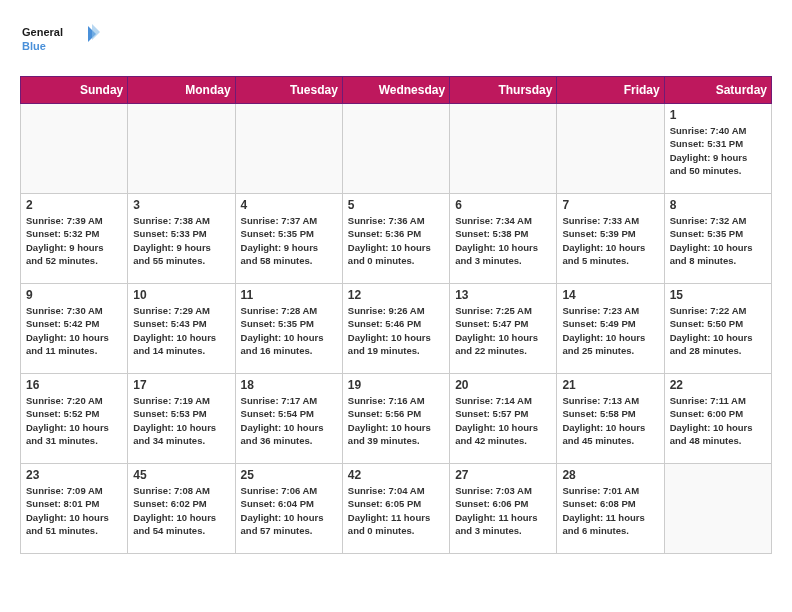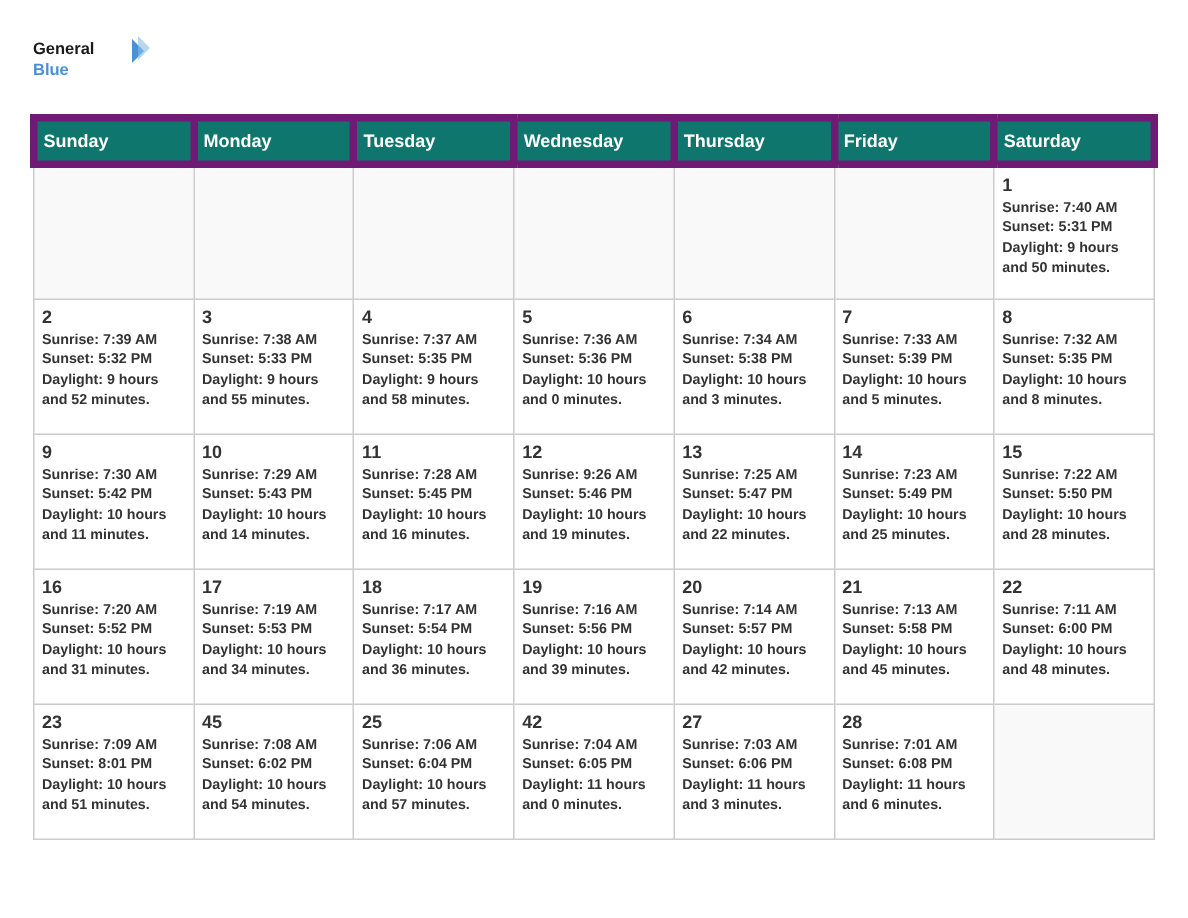--- a/index.html
+++ b/index.html
@@ -31,27 +31,27 @@
     .cal-subtitle {
       font-size: 14px;
       color: #555;
     }
     table {
       width: 100%;
       border-collapse: collapse;
       table-layout: fixed;
     }
     th {
-      background-color: #0f766e;
+      background-color: #be185d;
       color: #fff;
       font-size: 12px;
       font-weight: bold;
       padding: 6px 4px;
-      text-align: left;
-      border: 5px solid #701a75;
+      text-align: right;
+      border: 1px solid #701a75;
     }
     td {
       border: 1px solid #ccc;
       vertical-align: top;
       padding: 4px 5px;
       font-size: 10px;
       color: #333;
       height: 90px;
       background: #fff;
     }
@@ -169,21 +169,21 @@
         </td>
         <td>
           <span class="day-num">10</span>
           <div class="day-info">Sunrise: 7:29 AM
 Sunset: 5:43 PM
 Daylight: 10 hours and 14 minutes.</div>
         </td>
         <td>
           <span class="day-num">11</span>
           <div class="day-info">Sunrise: 7:28 AM
-Sunset: 5:45 PM
+Sunset: 5:35 PM
 Daylight: 10 hours and 16 minutes.</div>
         </td>
         <td>
           <span class="day-num">12</span>
           <div class="day-info">Sunrise: 9:26 AM
 Sunset: 5:46 PM
 Daylight: 10 hours and 19 minutes.</div>
         </td>
         <td>
           <span class="day-num">13</span>

